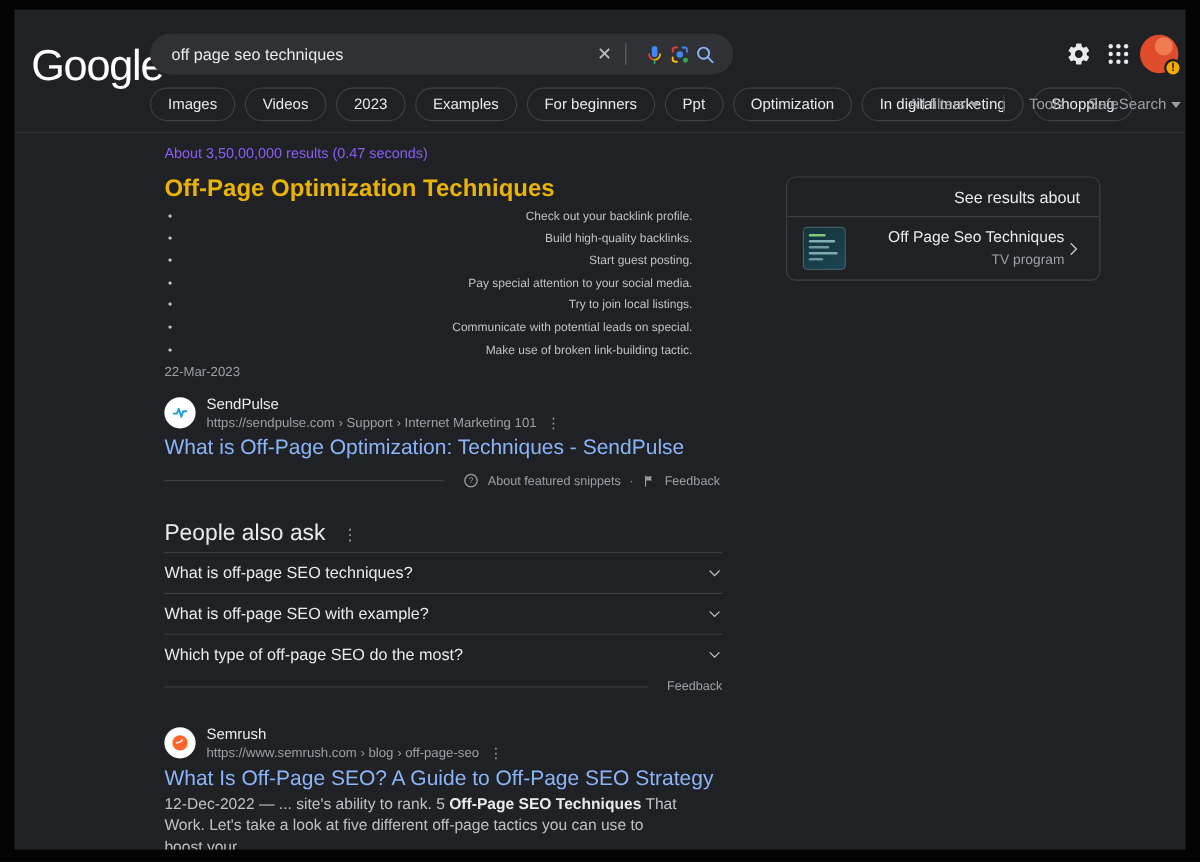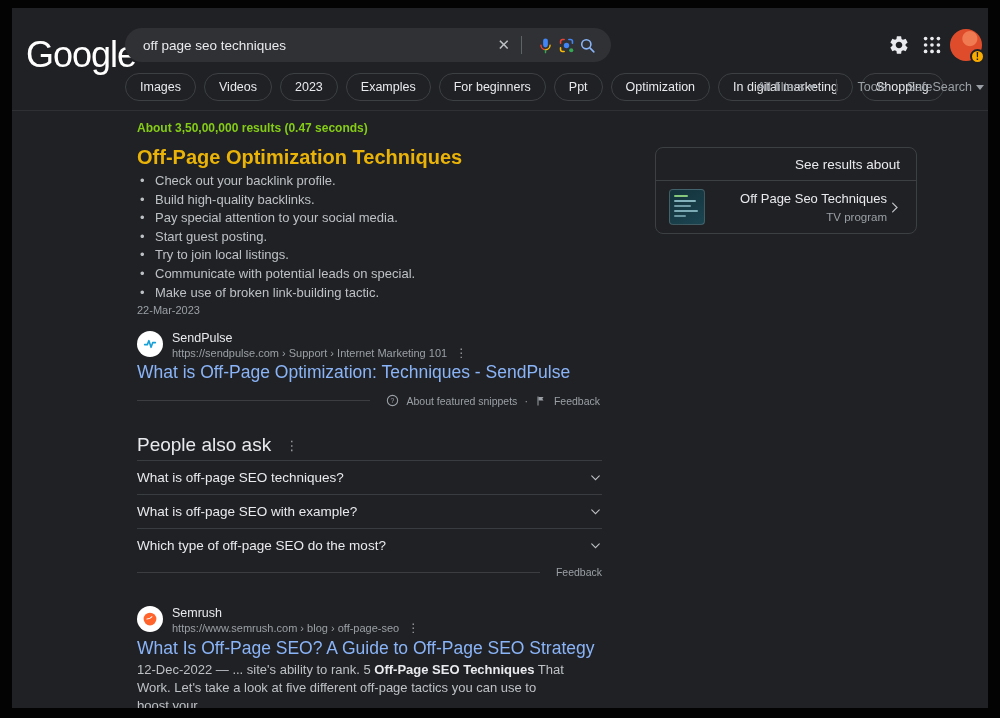--- a/index.html
+++ b/index.html
@@ -30,24 +30,24 @@
   .chip { height:28px; line-height:26px; padding:0 14px; border:1px solid #3c4043; border-radius:14px;
           color:#e8eaed; font-size:12.5px; white-space:nowrap; cursor:pointer; }
   .filter-tools { position:absolute; right:4px; top:65px; height:28px; display:flex; align-items:center; gap:20px;
           color:#9aa0a6; font-size:12.5px; }
   .ft-item { display:flex; align-items:center; gap:4px; cursor:pointer; white-space:nowrap; }
   .caret { width:0; height:0; border-left:4px solid transparent; border-right:4px solid transparent; border-top:5px solid #9aa0a6; }
   .ft-div { width:1px; height:16px; background:#3c4043; }
   .header-rule { position:absolute; left:0; top:102px; width:100%; height:1px; background:rgba(255,255,255,0.07); }
 
   
-  .stats { position:absolute; left:125px; top:113px; font-size:12px; color:#84cc16;font-weight:bold; }
+  .stats { position:absolute; left:125px; top:113px; font-size:12px; color:#8b5cf6; }
   .fs-title { position:absolute; left:125px; top:138px; font-size:20px; font-weight:bold; color:#eab308; }
   .fs-list { position:absolute; left:125px; top:164px; width:440px; list-style:none; }
-  .fs-list li { position:relative; padding-left:18px; font-size:13px; line-height:18.6px; color:#bdc1c6; }
+  .fs-list li { position:relative; padding-left:18px; font-size:10px; line-height:18.6px; color:#bdc1c6;text-align:right; }
   .fs-list li::before { content:"•"; position:absolute; left:3px; color:#bdc1c6; }
   .fs-date { position:absolute; left:125px; top:296px; font-size:11px; color:#9aa0a6; }
 
   .src-row { position:absolute; display:flex; align-items:center; }
   .favicon { width:26px; height:26px; border-radius:50%; background:#fff; display:flex; align-items:center; justify-content:center; flex:0 0 auto; }
   .src-meta { margin-left:9px; }
   .src-name { font-size:12.5px; color:#e8eaed; line-height:15px; }
   .src-url { display:flex; align-items:center; gap:8px; font-size:11px; color:#9aa0a6; line-height:14px; }
   .more-v { color:#9aa0a6; font-size:12px; cursor:pointer; }
 
@@ -174,22 +174,22 @@
       </span>
     </div>
     <div class="header-rule"></div>
 
     <div class="stats">About 3,50,00,000 results (0.47 seconds)</div>
 
     <div class="fs-title">Off-Page Optimization Techniques</div>
     <ul class="fs-list">
       <li>Check out your backlink profile.</li>
       <li>Build high-quality backlinks.</li>
+      <li>Start guest posting.</li>
       <li>Pay special attention to your social media.</li>
-      <li>Start guest posting.</li>
       <li>Try to join local listings.</li>
       <li>Communicate with potential leads on special.</li>
       <li>Make use of broken link-building tactic.</li>
     </ul>
     <div class="fs-date">22-Mar-2023</div>
 
     <div class="src-row sendpulse-row">
       <span class="favicon">
         <svg viewBox="0 0 24 24" width="16" height="16" fill="none">
           <path d="M4 13h4l2.4-6 3.2 10 2.4-7H20" stroke="#18a0d7" stroke-width="2.4" stroke-linecap="round" stroke-linejoin="round"></path>

